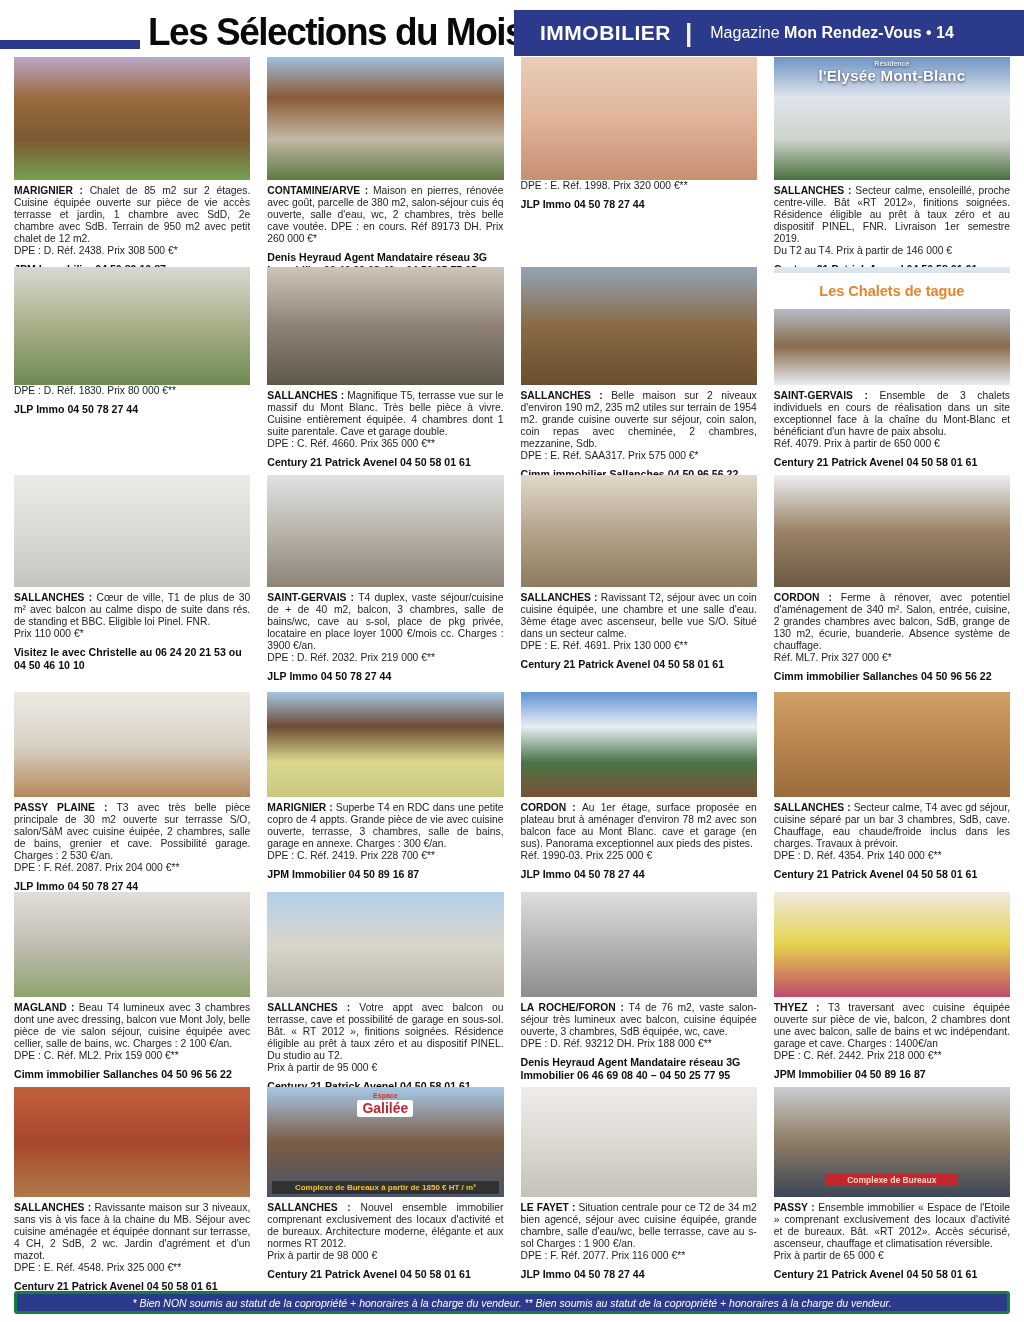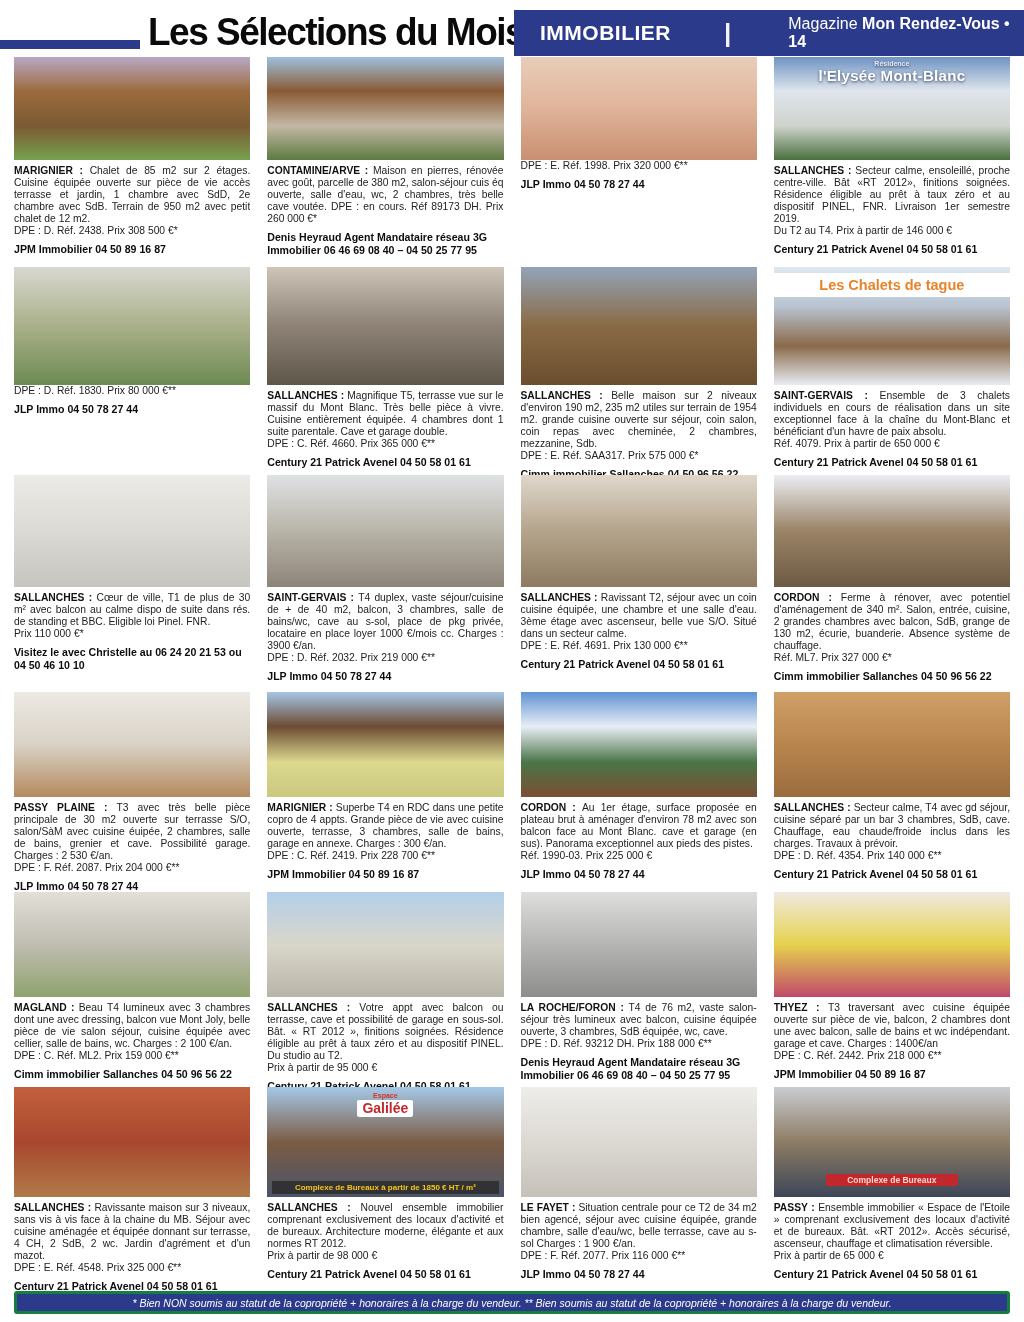--- a/index.html
+++ b/index.html
@@ -7,49 +7,49 @@
               font-family:"Liberation Sans", sans-serif; color:#1c1c1c; }
   .page { position:relative; width:1024px; height:1322px; overflow:hidden; background:#fff; }
 
   
   .header { position:absolute; top:0; left:0; width:1024px; height:57px; }
   .stripe { position:absolute; left:0; top:40px; width:140px; height:9px; background:#2b3a8a; }
   .page-title { position:absolute; left:148px; top:10px; font-size:37px; font-weight:bold;
                 letter-spacing:-1.5px; color:#0a0a0a; white-space:nowrap;
                 transform:scaleY(1.05); transform-origin:top left; }
   .navybar { position:absolute; left:514px; top:10px; width:510px; height:46px;
-             background:#2b3a8a; color:#fff; display:flex; align-items:center;gap:39px; }
+             background:#2b3a8a; color:#fff; display:flex; align-items:center; }
   .sec { font-size:21px; font-weight:bold; letter-spacing:.5px; margin-left:26px; }
   .divider { font-size:26px; font-weight:bold; margin:0 18px 0 14px; opacity:.95; }
   .mag { font-size:16px; font-weight:normal; }
   .mag b { font-weight:bold; }
 
   
   .grid { position:absolute; left:14px; top:57px; width:996px;
           display:grid; grid-template-columns:repeat(4,1fr); column-gap:17px;
           grid-template-rows:210px 208px 217px 200px 195px 203px; }
   .cell { display:flex; flex-direction:column; overflow:hidden; }
   .photo { position:relative; width:100%; flex:none; background:#ccc; overflow:hidden; }
-  .row-0 .photo { height:103px; } .row-1 .photo { height:118px; }
+  .row-0 .photo { height:123px; } .row-1 .photo { height:118px; }
   .row-2 .photo { height:112px; } .row-3 .photo { height:105px; }
   .row-4 .photo { height:105px; } .row-5 .photo { height:110px;text-decoration:underline; }
   .desc { margin-top:5px; font-size:10.3px; line-height:1.17; text-align:justify; color:#222; }
   .city { font-weight:bold; color:#111; }
   .last { font-size:10.3px; line-height:1.17; color:#222; text-align:left; }
   .agent { margin-top:6px; font-size:10.6px; font-weight:bold; color:#0d0d0d; line-height:1.18; }
 
   
   .ph-top, .ph-bottom { position:absolute; left:0; right:0; display:none; text-align:center; }
   .ph-top { top:3px; } .ph-bottom { bottom:3px; }
 
   .st-elysee .ph-top { display:block; color:#fff; text-shadow:0 1px 3px rgba(20,30,60,.8); }
   .st-elysee .ph-sub { display:block; font-size:7px; font-weight:bold; color:#e6ecf6; }
   .st-elysee .ph-main { display:block; font-size:15px; font-weight:bold; letter-spacing:.3px; }
 
-  .st-chalets .ph-top { display:block; top:6px; background:#fff; padding:4px 0;
+  .st-chalets .ph-top { display:block; top:6px; background:#fff; padding:10px 0;
                         color:#e8832a; font-weight:bold; font-size:14.5px; }
 
   .st-galilee .ph-top { display:block; top:5px; }
   .st-galilee .ph-sub { display:block; font-size:7px; font-weight:bold; color:#d0342c; }
   .st-galilee .ph-main { display:inline-block; background:#fff; color:#c1272d; font-weight:bold;
                          font-size:14px; padding:0 5px 1px; border-radius:2px; }
   .st-galilee .ph-bottom { display:block; margin:0 5px; background:rgba(45,45,45,.88);
                            color:#f5c518; font-weight:bold; font-size:8px; padding:2px 0; }
 
   .st-bureaux .ph-bottom { display:block; width:56%; margin:8px auto; background:#c1272d;

